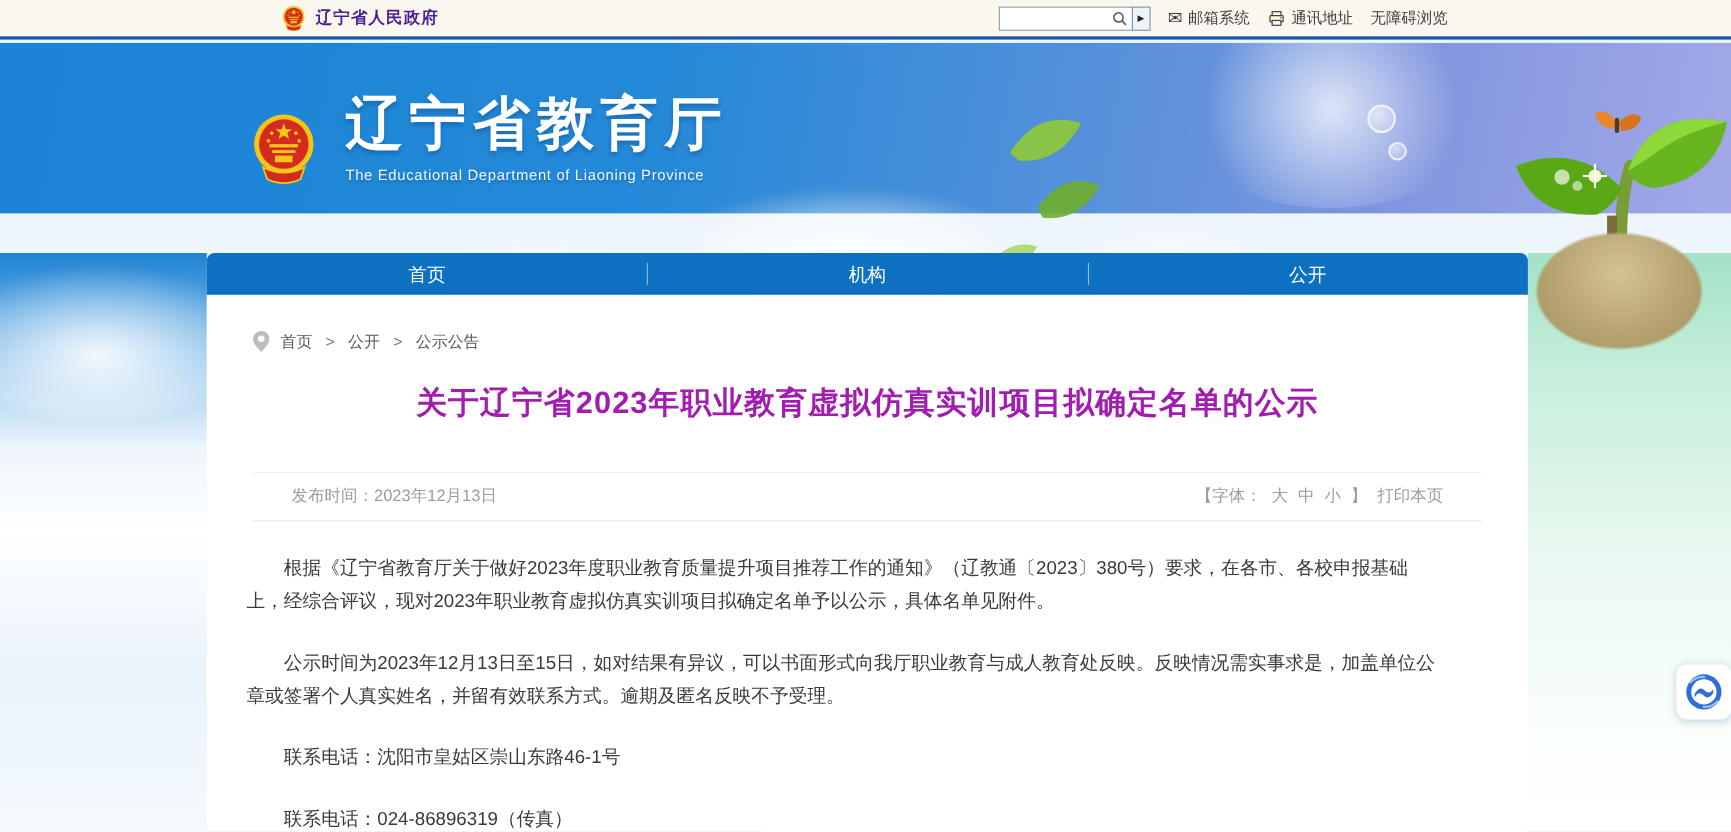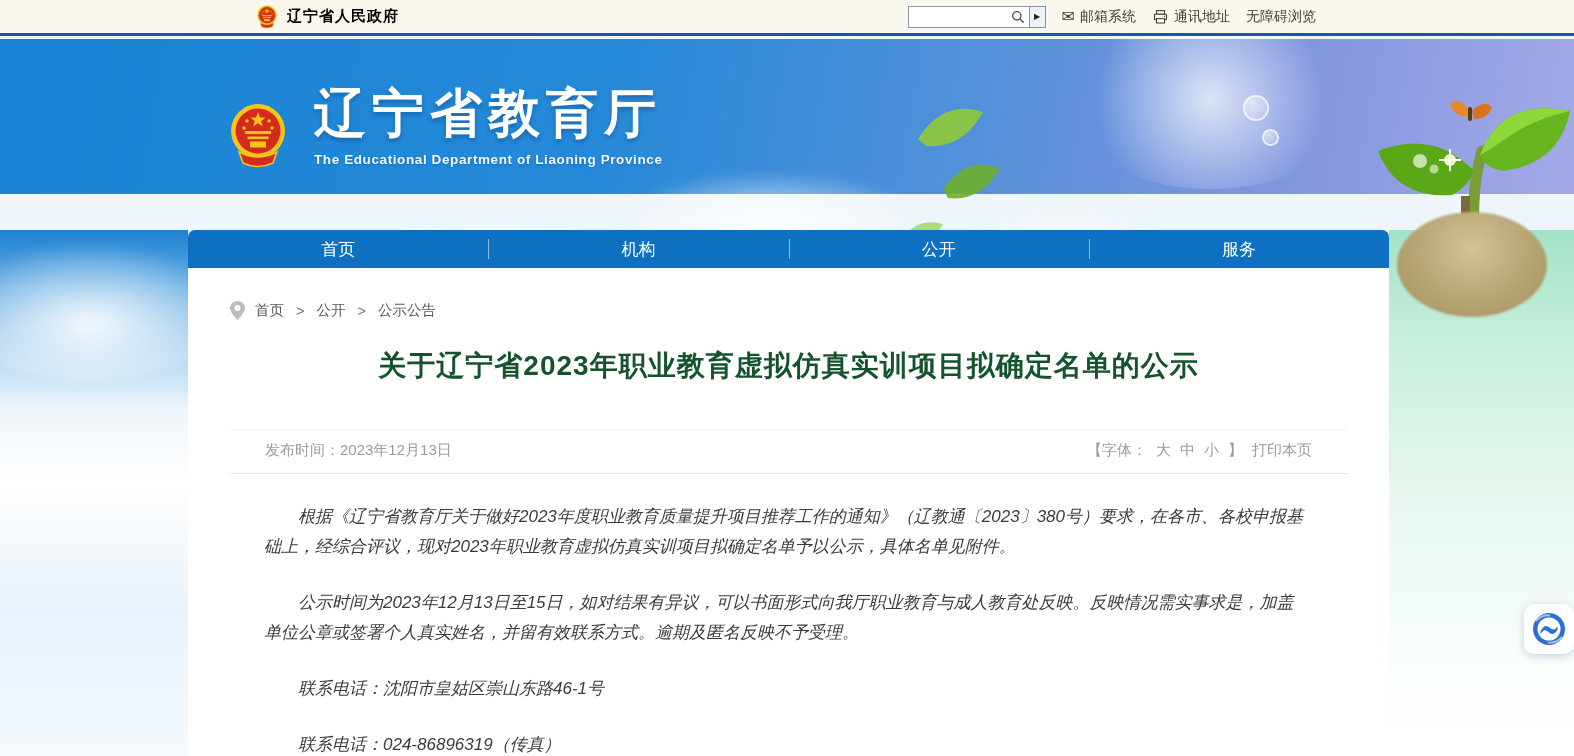--- a/index.html
+++ b/index.html
@@ -5,21 +5,21 @@
   * { margin:0; padding:0; box-sizing:border-box; }
   html,body { width:1574px; }
   body { font-family:"Liberation Sans","DejaVu Sans",sans-serif; background:#eef6fc; }
   .page { position:relative; width:1574px; height:756px; overflow:hidden; background:#eef6fc; }
 
   
   .topbar { position:absolute; top:0; left:0; width:100%; height:36px;
             background:#faf8ee; border-bottom:3px solid #1658a7;
             display:flex; align-items:center; z-index:30; }
   .topbar-left { margin-left:256px; display:flex; align-items:center; gap:9px; }
-  .gov-name { font-size:15px; font-weight:bold; color:#000000; letter-spacing:1px; cursor:pointer; }
+  .gov-name { font-size:15px; font-weight:bold; color:#4c1d95; letter-spacing:1px; cursor:pointer; }
   .topbar-right { margin-left:auto; margin-right:258px; display:flex; align-items:center; gap:16px; }
   .searchbox { display:flex; align-items:center; }
   .search-input { width:122px; height:22px; border:1px solid #8d9aa6; background:#fff;
                   padding:0 20px 0 6px; font-size:12px; outline:none; }
   .search-mag { margin-left:-20px; width:16px; height:16px; pointer-events:none; }
   .search-drop { width:17px; height:22px; margin-left:3px; border:1px solid #7f93a8;
                  background:#eef3f8; font-size:8px; color:#222; line-height:20px;
                  text-align:center; cursor:pointer; }
   .toplink { display:flex; align-items:center; gap:5px; font-size:14px; color:#3c3c3c; cursor:pointer; }
   .mail-glyph { font-size:16px; color:#3c3c3c; }
@@ -35,21 +35,21 @@
   .cloud-b { left:950px; top:165px; width:230px; height:80px; opacity:.9; }
   .cloud-c { left:360px; top:175px; width:260px; height:70px; opacity:.8; }
   .bubble { position:absolute; border-radius:50%; border:2px solid rgba(255,255,255,.7);
             background:radial-gradient(circle at 35% 30%,rgba(255,255,255,.55),rgba(255,255,255,.08)); }
   .bubble-1 { left:1243px; top:56px; width:26px; height:26px; }
   .bubble-2 { left:1262px; top:90px; width:17px; height:17px; }
 
   .brand { position:absolute; left:228px; top:46px; display:flex; align-items:flex-start; gap:26px; }
   .brand-text .cn { font-size:52px; font-weight:bold; color:#fff; letter-spacing:6px;
                     text-shadow:0 3px 4px rgba(10,60,120,.4); line-height:1.1; }
-  .brand-text .en { margin-top:10px; font-size:13.5px; font-weight:bold; color:#f2f7ff;
+  .brand-text .en { margin-top:10px; font-size:13.5px; font-weight:normal; color:#f2f7ff;
                     letter-spacing:.6px; text-shadow:0 1px 2px rgba(10,60,120,.4); }
 
   
   .nav { position:absolute; top:230px; left:188px; width:1201px; height:38px;
          background:#0d70c0; border-radius:7px 7px 0 0; display:flex; z-index:20; }
   .nav-item { flex:1; position:relative; display:flex; align-items:center; justify-content:center;
               color:#fff; font-size:17px; cursor:pointer; }
   .nav-item + .nav-item::before { content:""; position:absolute; left:0; top:9px; width:1px; height:20px;
               background:rgba(255,255,255,.55); }
 
@@ -73,30 +73,30 @@
                   display:flex; align-items:center; justify-content:center; z-index:40; cursor:pointer; }
 
   
   .content { position:absolute; top:268px; left:188px; width:1201px; bottom:0;
              background:#fff; z-index:10; }
   .breadcrumb { margin:33px 0 0 42px; display:flex; align-items:center; gap:10px;
                 font-size:14.5px; color:#5a5a5a; }
   .breadcrumb .crumb { cursor:pointer; }
   .breadcrumb .sep { color:#777; margin:0 2px; }
   .article-title { margin-top:27px; text-align:center; font-size:28px; font-weight:bold;
-                   color:#14532d; letter-spacing:1px; }
+                   color:#a21caf; letter-spacing:1px; }
   .meta { margin:44px 42px 0 42px; padding:11px 35px 13px 35px;
           border-top:1px solid #f0f0f0; border-bottom:1px solid #e6e6e6;
           display:flex; justify-content:space-between; align-items:flex-end;
           font-size:15px; color:#9c9c9c; }
   .meta .right { display:flex; align-items:center; gap:9px; }
   .meta .size-link, .meta .print-link { cursor:pointer; color:#9c9c9c; }
   .body-text { padding-top:2px; }
-  .body-text p { margin:26px 84px 0 76px; font-size:17px; color:#3a3a3a;
-                 line-height:30px; text-indent:2em;font-style:italic; }
+  .body-text p { margin:26px 84px 0 36px; font-size:17px; color:#3a3a3a;
+                 line-height:30px; text-indent:2em; }
 
   
   .emblem-sm { width:22px; height:24px; }
   .emblem-lg { width:60px; height:82px; margin-top:10px; }
 </style>
 </head>
 <body>
 
 <div class="page">
 
@@ -210,21 +210,20 @@
   </div>
   <div class="bg-right">
     <div class="stem-below"></div>
     <div class="mound"></div>
   </div>
 
   <div class="nav">
     <div class="nav-item">首页</div>
     <div class="nav-item">机构</div>
     <div class="nav-item">公开</div>
-    <div class="nav-item">服务</div>
   </div>
 
   <div class="content">
 
     <div class="breadcrumb">
       <svg width="15" height="19" viewBox="0 0 15 19">
         <path d="M7.5 0 C11.6 0 15 3.2 15 7.2 C15 12 7.5 19 7.5 19 C7.5 19 0 12 0 7.2 C0 3.2 3.4 0 7.5 0 Z" fill="#bdbdbd"></path>
         <circle cx="7.5" cy="7" r="3" fill="#fff"></circle>
       </svg>
       <span class="crumb">首页</span>

